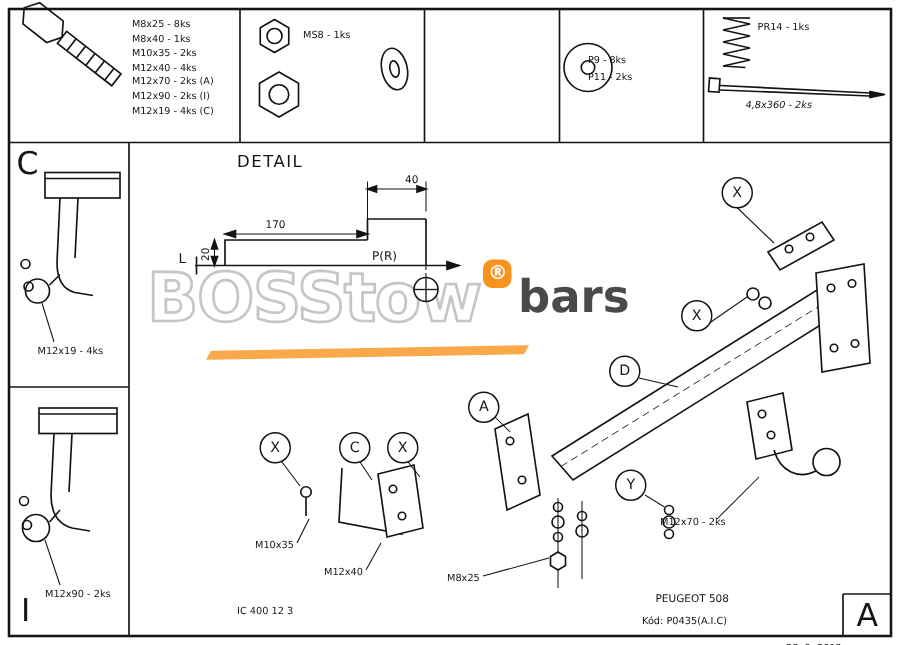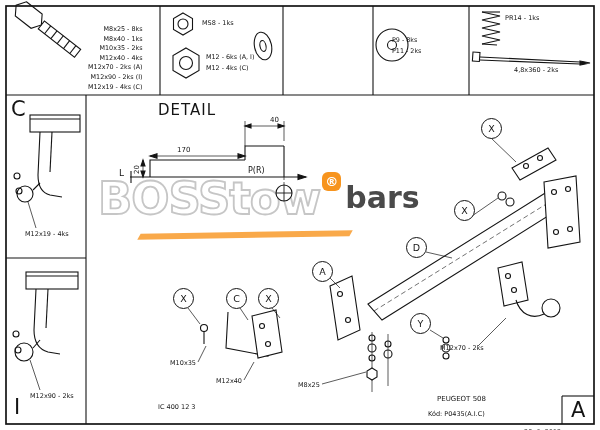--- a/index.html
+++ b/index.html
@@ -1,20 +1,20 @@
 <!DOCTYPE html>
 <html><head>
 <meta charset="utf-8">
 <style>
   html,body{margin:0;padding:0;background:#fff;}
   .sheet{position:relative;width:600px;height:430px;background:#fff;overflow:hidden;
          font-family:"DejaVu Sans",sans-serif;color:#141414;}
   .lines{position:absolute;left:0;top:0;z-index:2;}
   .lbl{position:absolute;white-space:nowrap;font-size:6.5px;line-height:1.1;color:#141414;z-index:5;}
-  .s7{font-size:7px;} .s8{font-size:8px;} .s9{font-size:9px;} .s11{font-size:15px;letter-spacing:1px;}
+  .s7{font-size:7px;} .s8{font-size:8px;} .s9{font-size:9px;} .s11{font-size:11px;letter-spacing:1px;}
   .stack{position:absolute;z-index:5;}
   .stack div{font-size:6.4px;line-height:9.6px;white-space:nowrap;}
   .stack.wash div{line-height:13.2px;}
   .stack.two div{line-height:11px;}
   .corner{position:absolute;font-size:21px;line-height:1;z-index:5;}
   .callout{position:absolute;width:19px;height:19px;border:1.3px solid #141414;border-radius:50%;
            background:#fff;display:flex;align-items:center;justify-content:center;
            font-size:9.5px;font-weight:500;z-index:4;}
   .rot{transform:rotate(-90deg);transform-origin:left top;}
   .wm{position:absolute;left:98px;top:172px;z-index:1;white-space:nowrap;}
@@ -186,44 +186,40 @@
       <polygon points="372,368 377,371 377,377 372,380 367,377 367,371" fill="#fff"></polygon>
       <line x1="388" y1="334" x2="388" y2="386" stroke-width="0.7"></line>
       <circle cx="388" cy="344" r="3"></circle>
         <circle cx="388" cy="354" r="4"></circle>
       <line x1="198" y1="362" x2="206" y2="346" stroke-width="0.7"></line>
       <line x1="244" y1="380" x2="254" y2="362" stroke-width="0.7"></line>
       <line x1="322" y1="384" x2="366" y2="372" stroke-width="0.7"></line>
     </g>
   </svg>
 
-  <div class="stack" style="left:88px;top:25px;text-align:right;">
+  <div class="stack" style="left:88px;top:12px;">
     <div>M8x25 - 8ks</div>
     <div>M8x40 - 1ks</div>
     <div>M10x35 - 2ks</div>
     <div>M12x40 - 4ks</div>
     <div>M12x70 - 2ks (A)</div>
     <div>M12x90 - 2ks (I)</div>
     <div>M12x19 - 4ks (C)</div>
   </div>
 
   <div class="lbl" style="left:202px;top:20px;">MS8 - 1ks</div>
-  <div class="stack two" style="left:206px;top:52px;">
-    <div>M12 - 6ks (A, I)</div>
-    <div>M12 - 4ks (C)</div>
-  </div>
 
 
   <div class="stack two" style="left:392px;top:35px;">
     <div>P9 - 8ks</div>
     <div>P11 - 2ks</div>
   </div>
 
   <div class="lbl" style="left:505px;top:15px;">PR14 - 1ks</div>
-  <div class="lbl" style="left:514px;top:67px;">4,8x360 - 2ks</div>
+  <div class="lbl" style="left:497px;top:67px;font-style:italic;">4,8x360 - 2ks</div>
 
   <div class="corner" style="left:11px;top:99px;">C</div>
   <div class="corner" style="left:14px;top:397px;">I</div>
   <div class="corner" style="left:571px;top:400px;">A</div>
 
   <div class="lbl" style="left:25px;top:231px;">M12x19 - 4ks</div>
   <div class="lbl" style="left:30px;top:393px;">M12x90 - 2ks</div>
 
   <div class="lbl s11" style="left:158px;top:102px;">DETAIL</div>
   <div class="lbl s7" style="left:270px;top:117px;">40</div>

